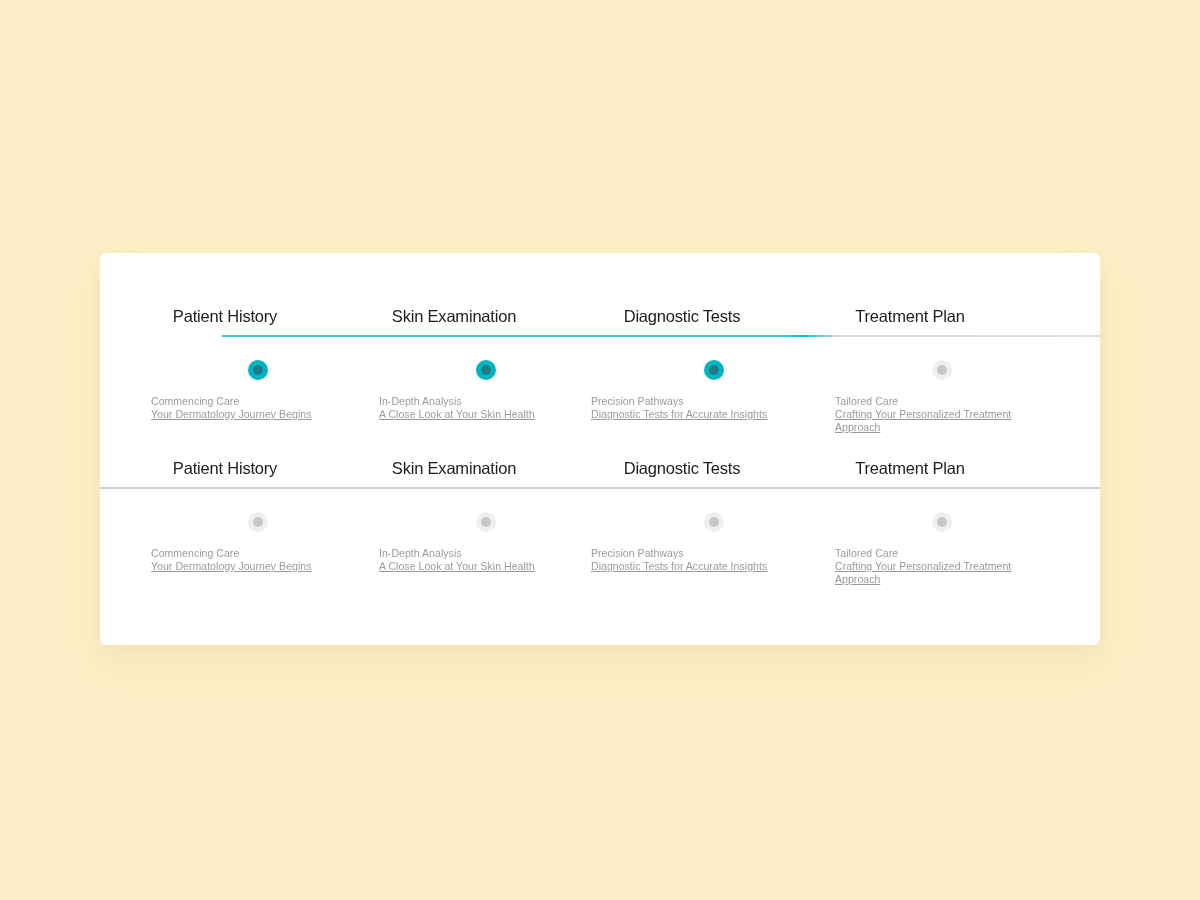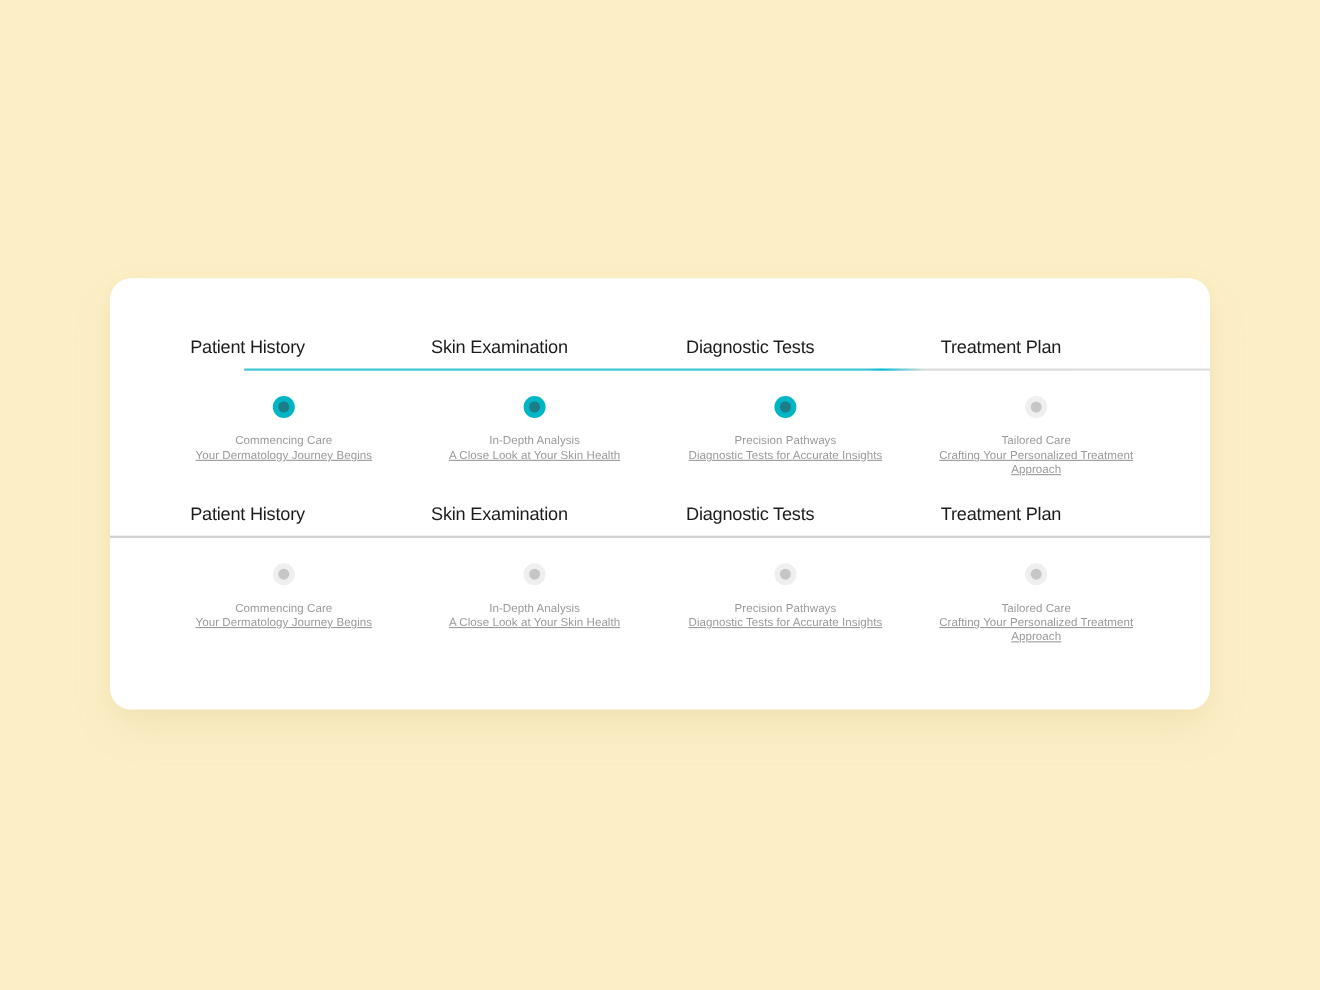--- a/index.html
+++ b/index.html
@@ -17,21 +17,21 @@
   }
 
   
   .card {
     position: absolute;
     left: 100px;
     top: 253px;
     width: 1000px;
     height: 392px;
     background: #ffffff;
-    border-radius: 19px;
+    border-radius: 6px;
     box-shadow: 0 18px 38px rgba(176, 150, 70, 0.10),
                 0 4px 12px rgba(176, 150, 70, 0.05);
     overflow: hidden;
   }
 
   
   .stepper {
     position: absolute;
     left: 0;
     width: 1000px;
@@ -90,21 +90,21 @@
   .steps {
     position: relative;
     width: 1000px;
     height: 120px;
   }
 
   .step {
     position: absolute;
     top: 0;
     width: 250px;
-    text-align: center;
+    text-align: left;
   }
 
   .dot {
     width: 20px;
     height: 20px;
     border-radius: 50%;
     margin: 23px auto 0;
     display: flex;
     align-items: center;
     justify-content: center;

